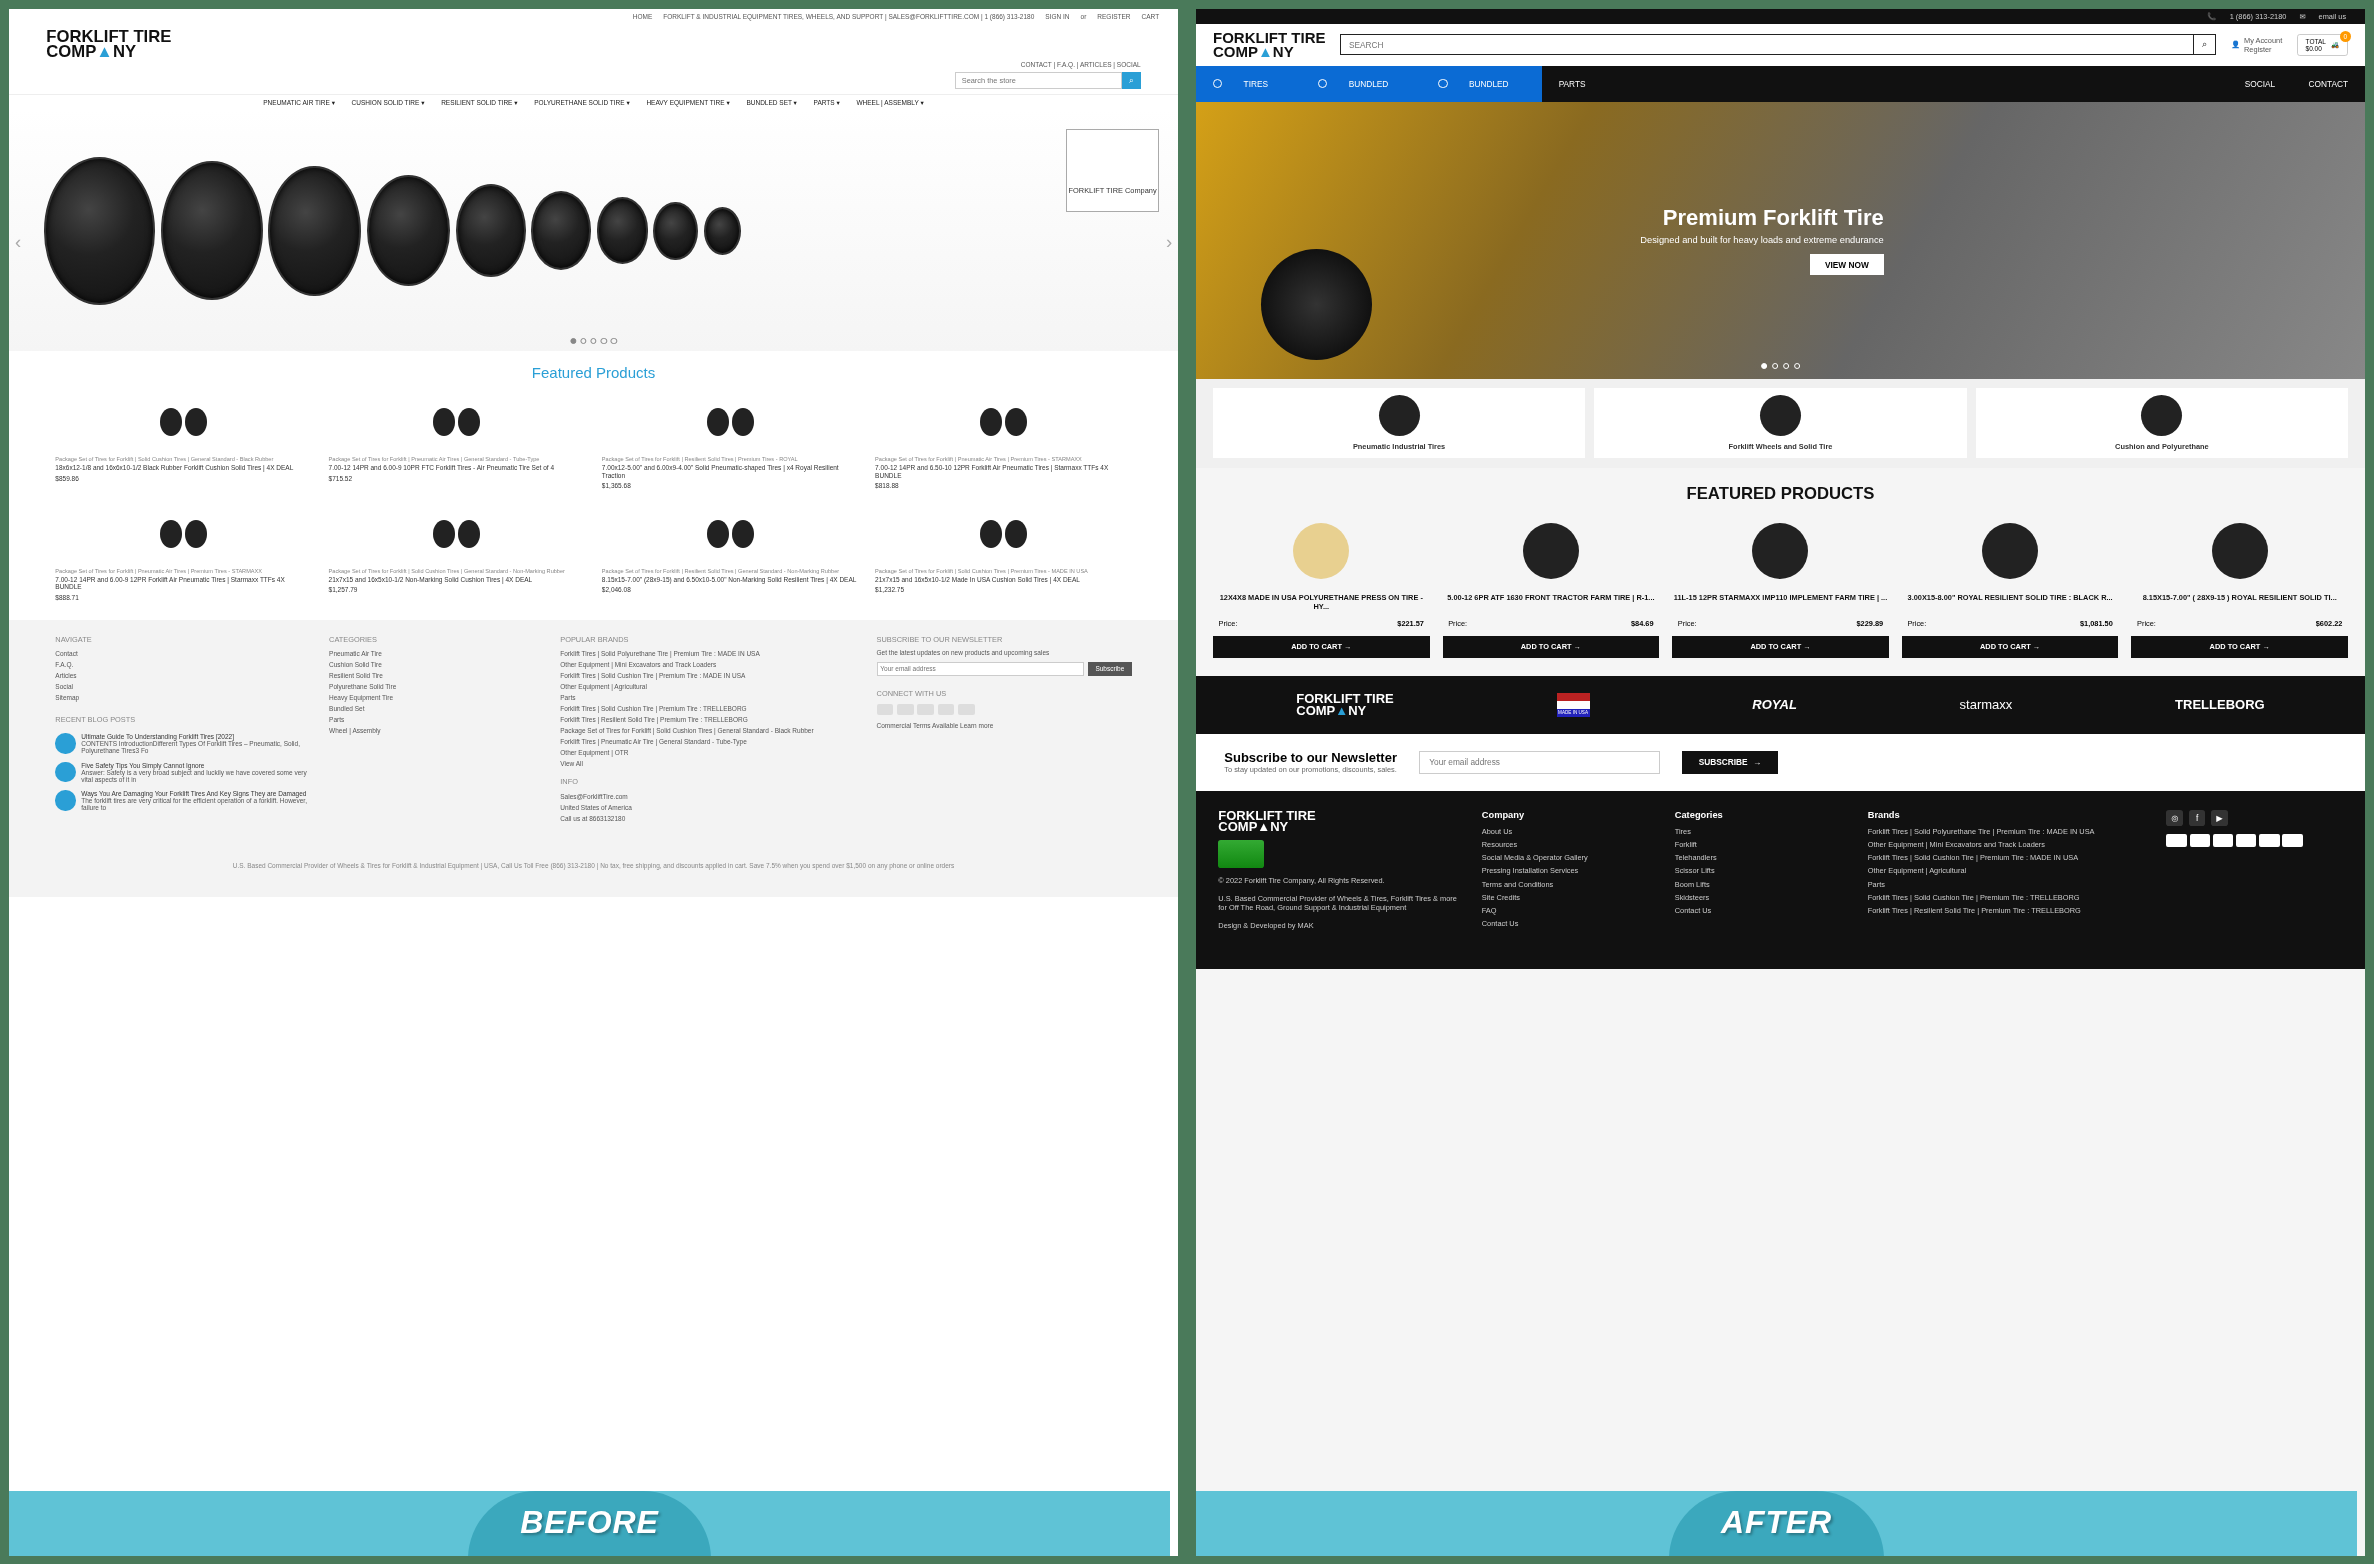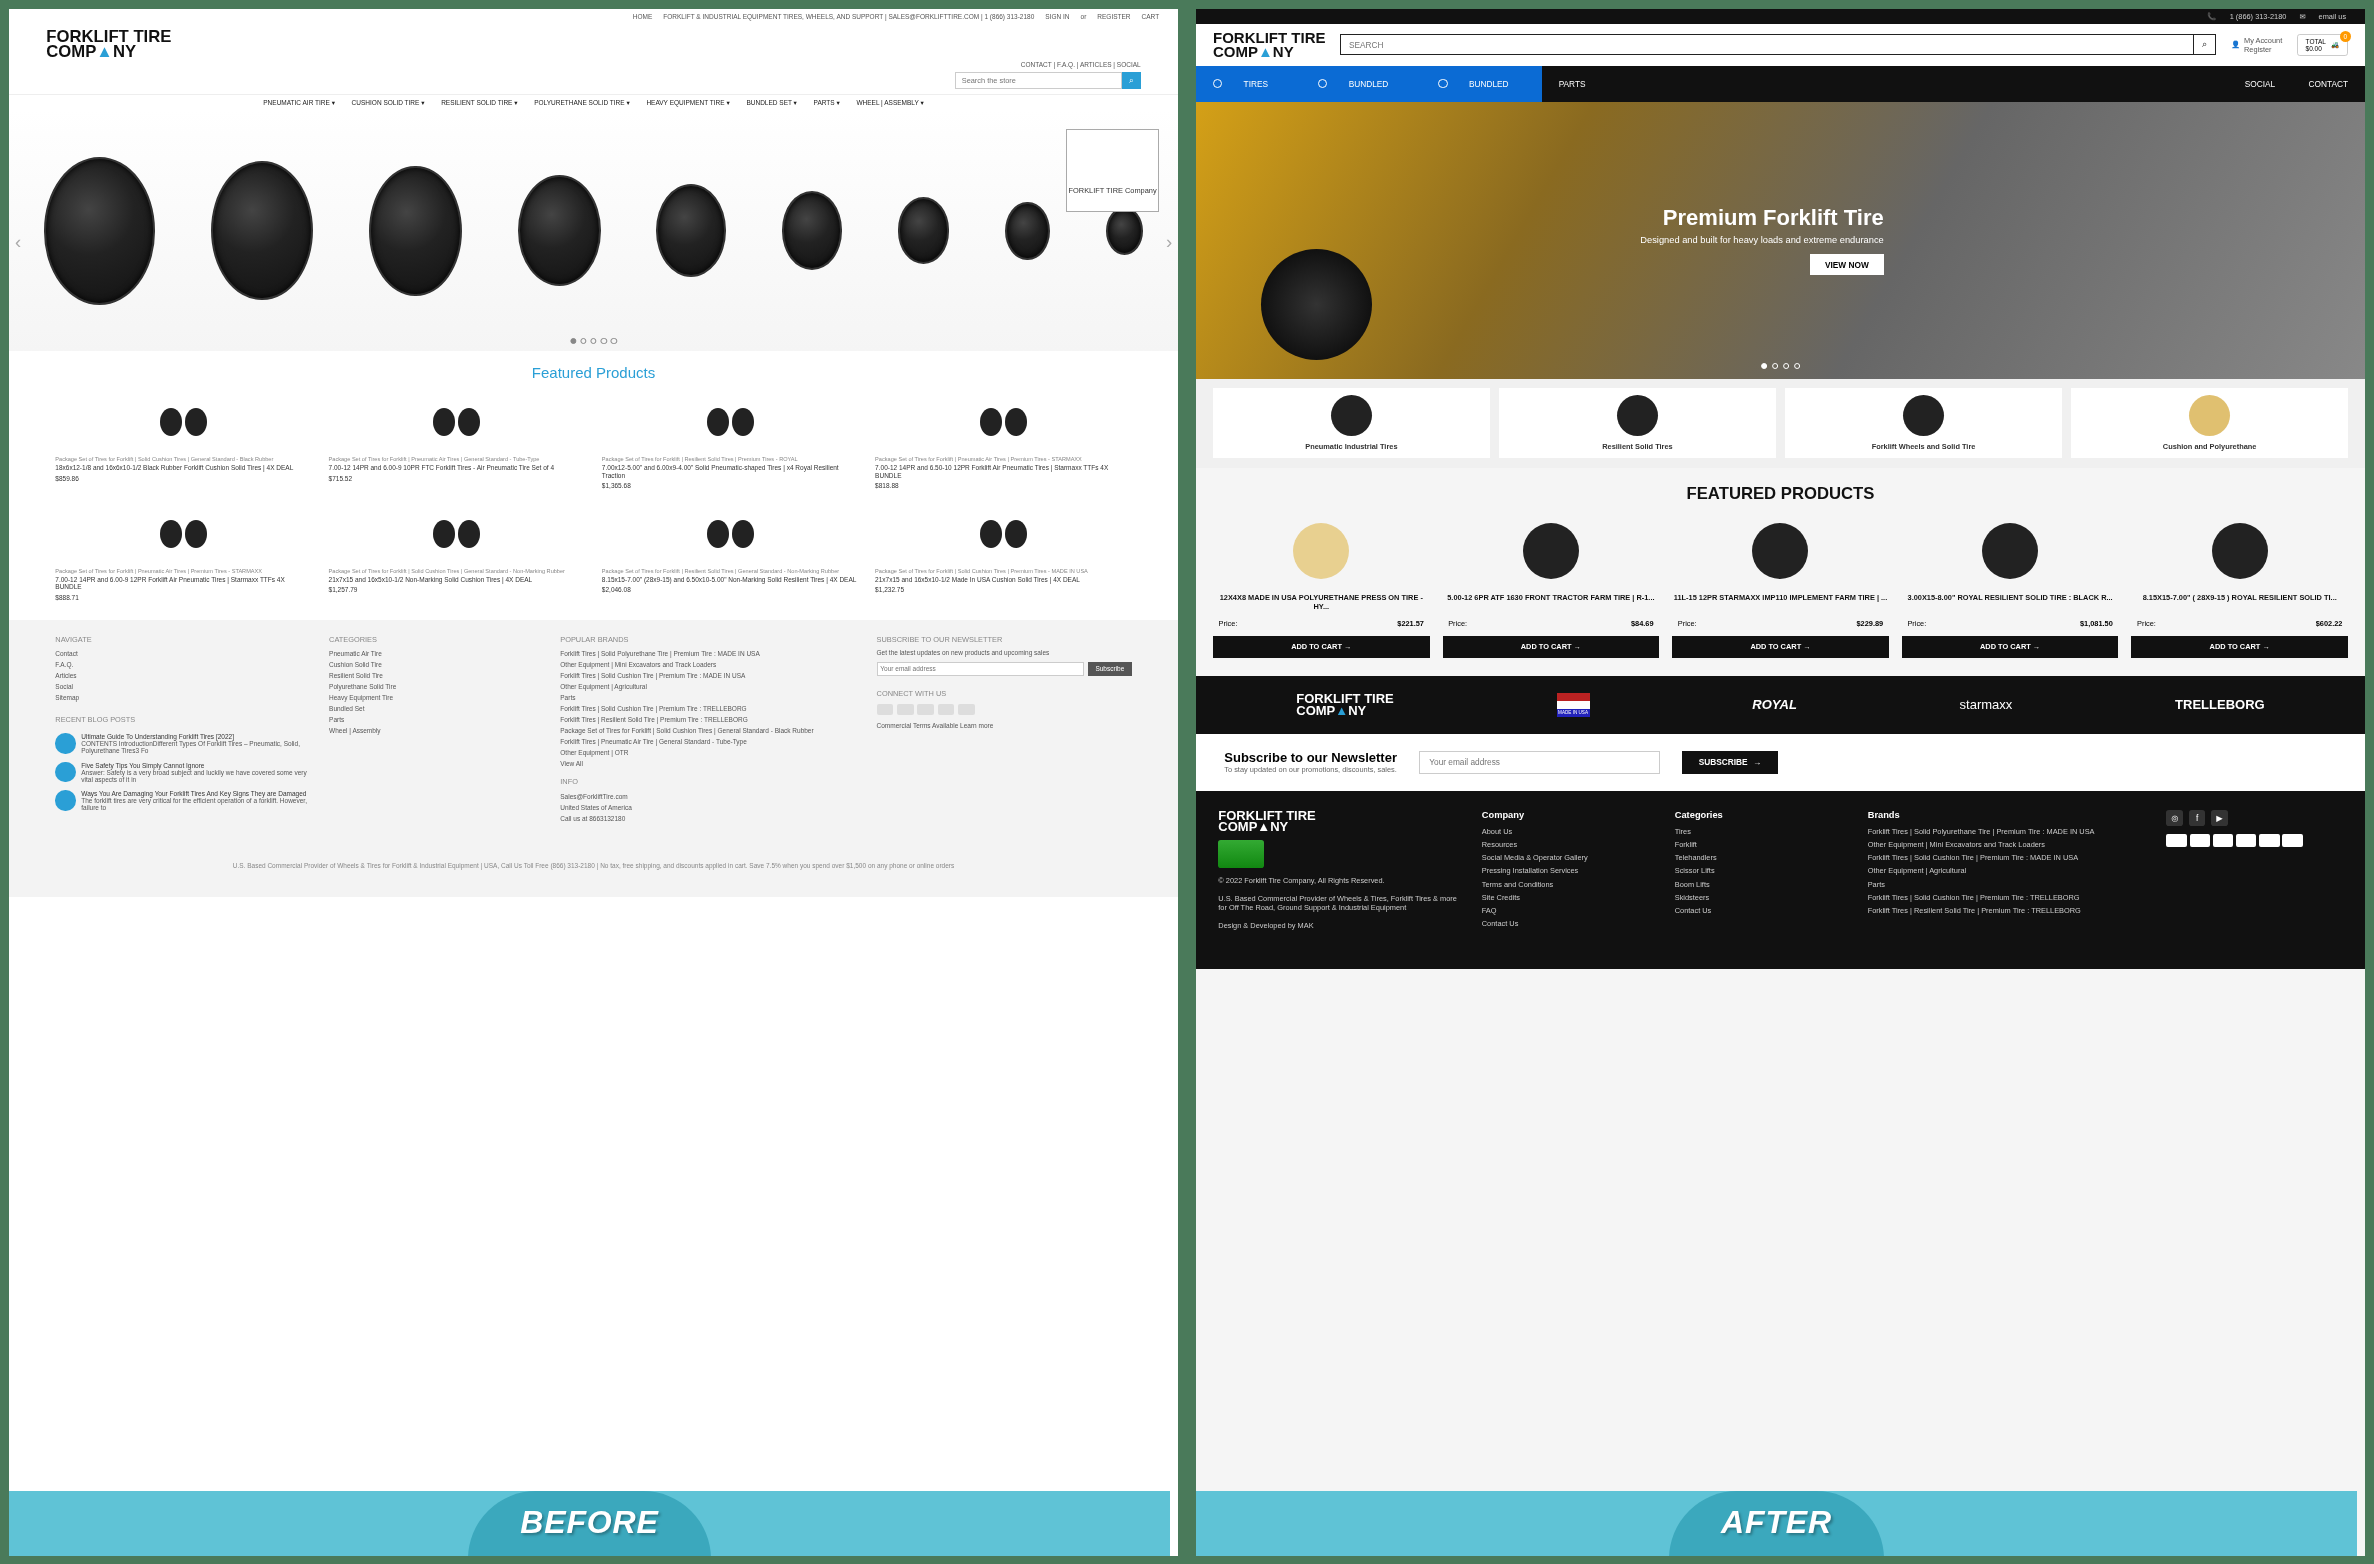--- a/index.html
+++ b/index.html
@@ -12,21 +12,21 @@
 .b-topbar a{text-decoration:none;color:#555}
 .b-header{display:flex;align-items:center;padding:5.6px 37px 1.9px;gap:18.6px}
 .b-logo{font-weight:900;font-size:16.7px;line-height:.9;color:#111}
 .b-logo .tri{color:#2a9fd6}
 .b-contact{font-size:6.5px;text-align:right;color:#555;padding:0 37px 3.7px}
 .b-search{display:flex;justify-content:flex-end;padding:0 37px 5.6px}
 .b-search input{width:167px;font-size:7.4px;padding:2.8px 5.6px;border:0.9px solid #ccc}
 .b-search button{background:#2a9fd6;border:none;color:#fff;width:18.6px;font-size:8.3px}
 .b-nav{display:flex;justify-content:center;gap:16.7px;font-size:6.5px;color:#222;padding:3.7px 0;border-top:0.9px solid #eee}
 .b-nav span{cursor:pointer}
-.b-hero{height:241px;background:linear-gradient(#fff,#f5f5f5);position:relative;display:flex;align-items:center;justify-content:space-between;gap:5.6px;padding:0 35px}
+.b-hero{height:241px;background:linear-gradient(#fff,#f5f5f5);position:relative;display:flex;align-items:center;justify-content:flex-start;gap:5.6px;padding:0 35px}
 .tire{background:radial-gradient(circle at 40% 35%,#444 0%,#222 40%,#111 100%);border-radius:50%;border:2.8px solid #333;box-shadow:inset 0 0 7.4px #000}
 .b-hero .tire:nth-child(1){width:111px;height:148px;border-radius:56px/74px}
 .b-hero .tire:nth-child(2){width:102px;height:139px;border-radius:51px/70px}
 .b-hero .tire:nth-child(3){width:93px;height:130px;border-radius:46px/65px}
 .b-hero .tire:nth-child(4){width:83px;height:111px;border-radius:42px/56px}
 .b-hero .tire:nth-child(5){width:70px;height:93px;border-radius:35px/46px}
 .b-hero .tire:nth-child(6){width:60px;height:79px;border-radius:31px/40px}
 .b-hero .tire:nth-child(7){width:51px;height:67px;border-radius:26px/33px}
 .b-hero .tire:nth-child(8){width:45px;height:58px;border-radius:22px/29px}
 .b-hero .tire:nth-child(9){width:37px;height:48px;border-radius:18.6px/24px}
@@ -406,24 +406,20 @@
         <span></span>
       </div>
   </div>
   <div class="a-cats" id="a-cats">
       <div class="a-cat">
         <div class="t"></div>
         <div>Pneumatic Industrial Tires</div>
       </div>
       <div class="a-cat">
         <div class="t"></div>
-        <div>Resilient Solid Tires</div>
-      </div>
-      <div class="a-cat">
-        <div class="t"></div>
         <div>Forklift Wheels and Solid Tire</div>
       </div>
       <div class="a-cat">
         <div class="t"></div>
         <div>Cushion and Polyurethane</div>
       </div>
     </div>
   <div class="a-feat-title">FEATURED PRODUCTS</div>
   <div class="a-grid" id="a-grid">
       <div class="a-card">

